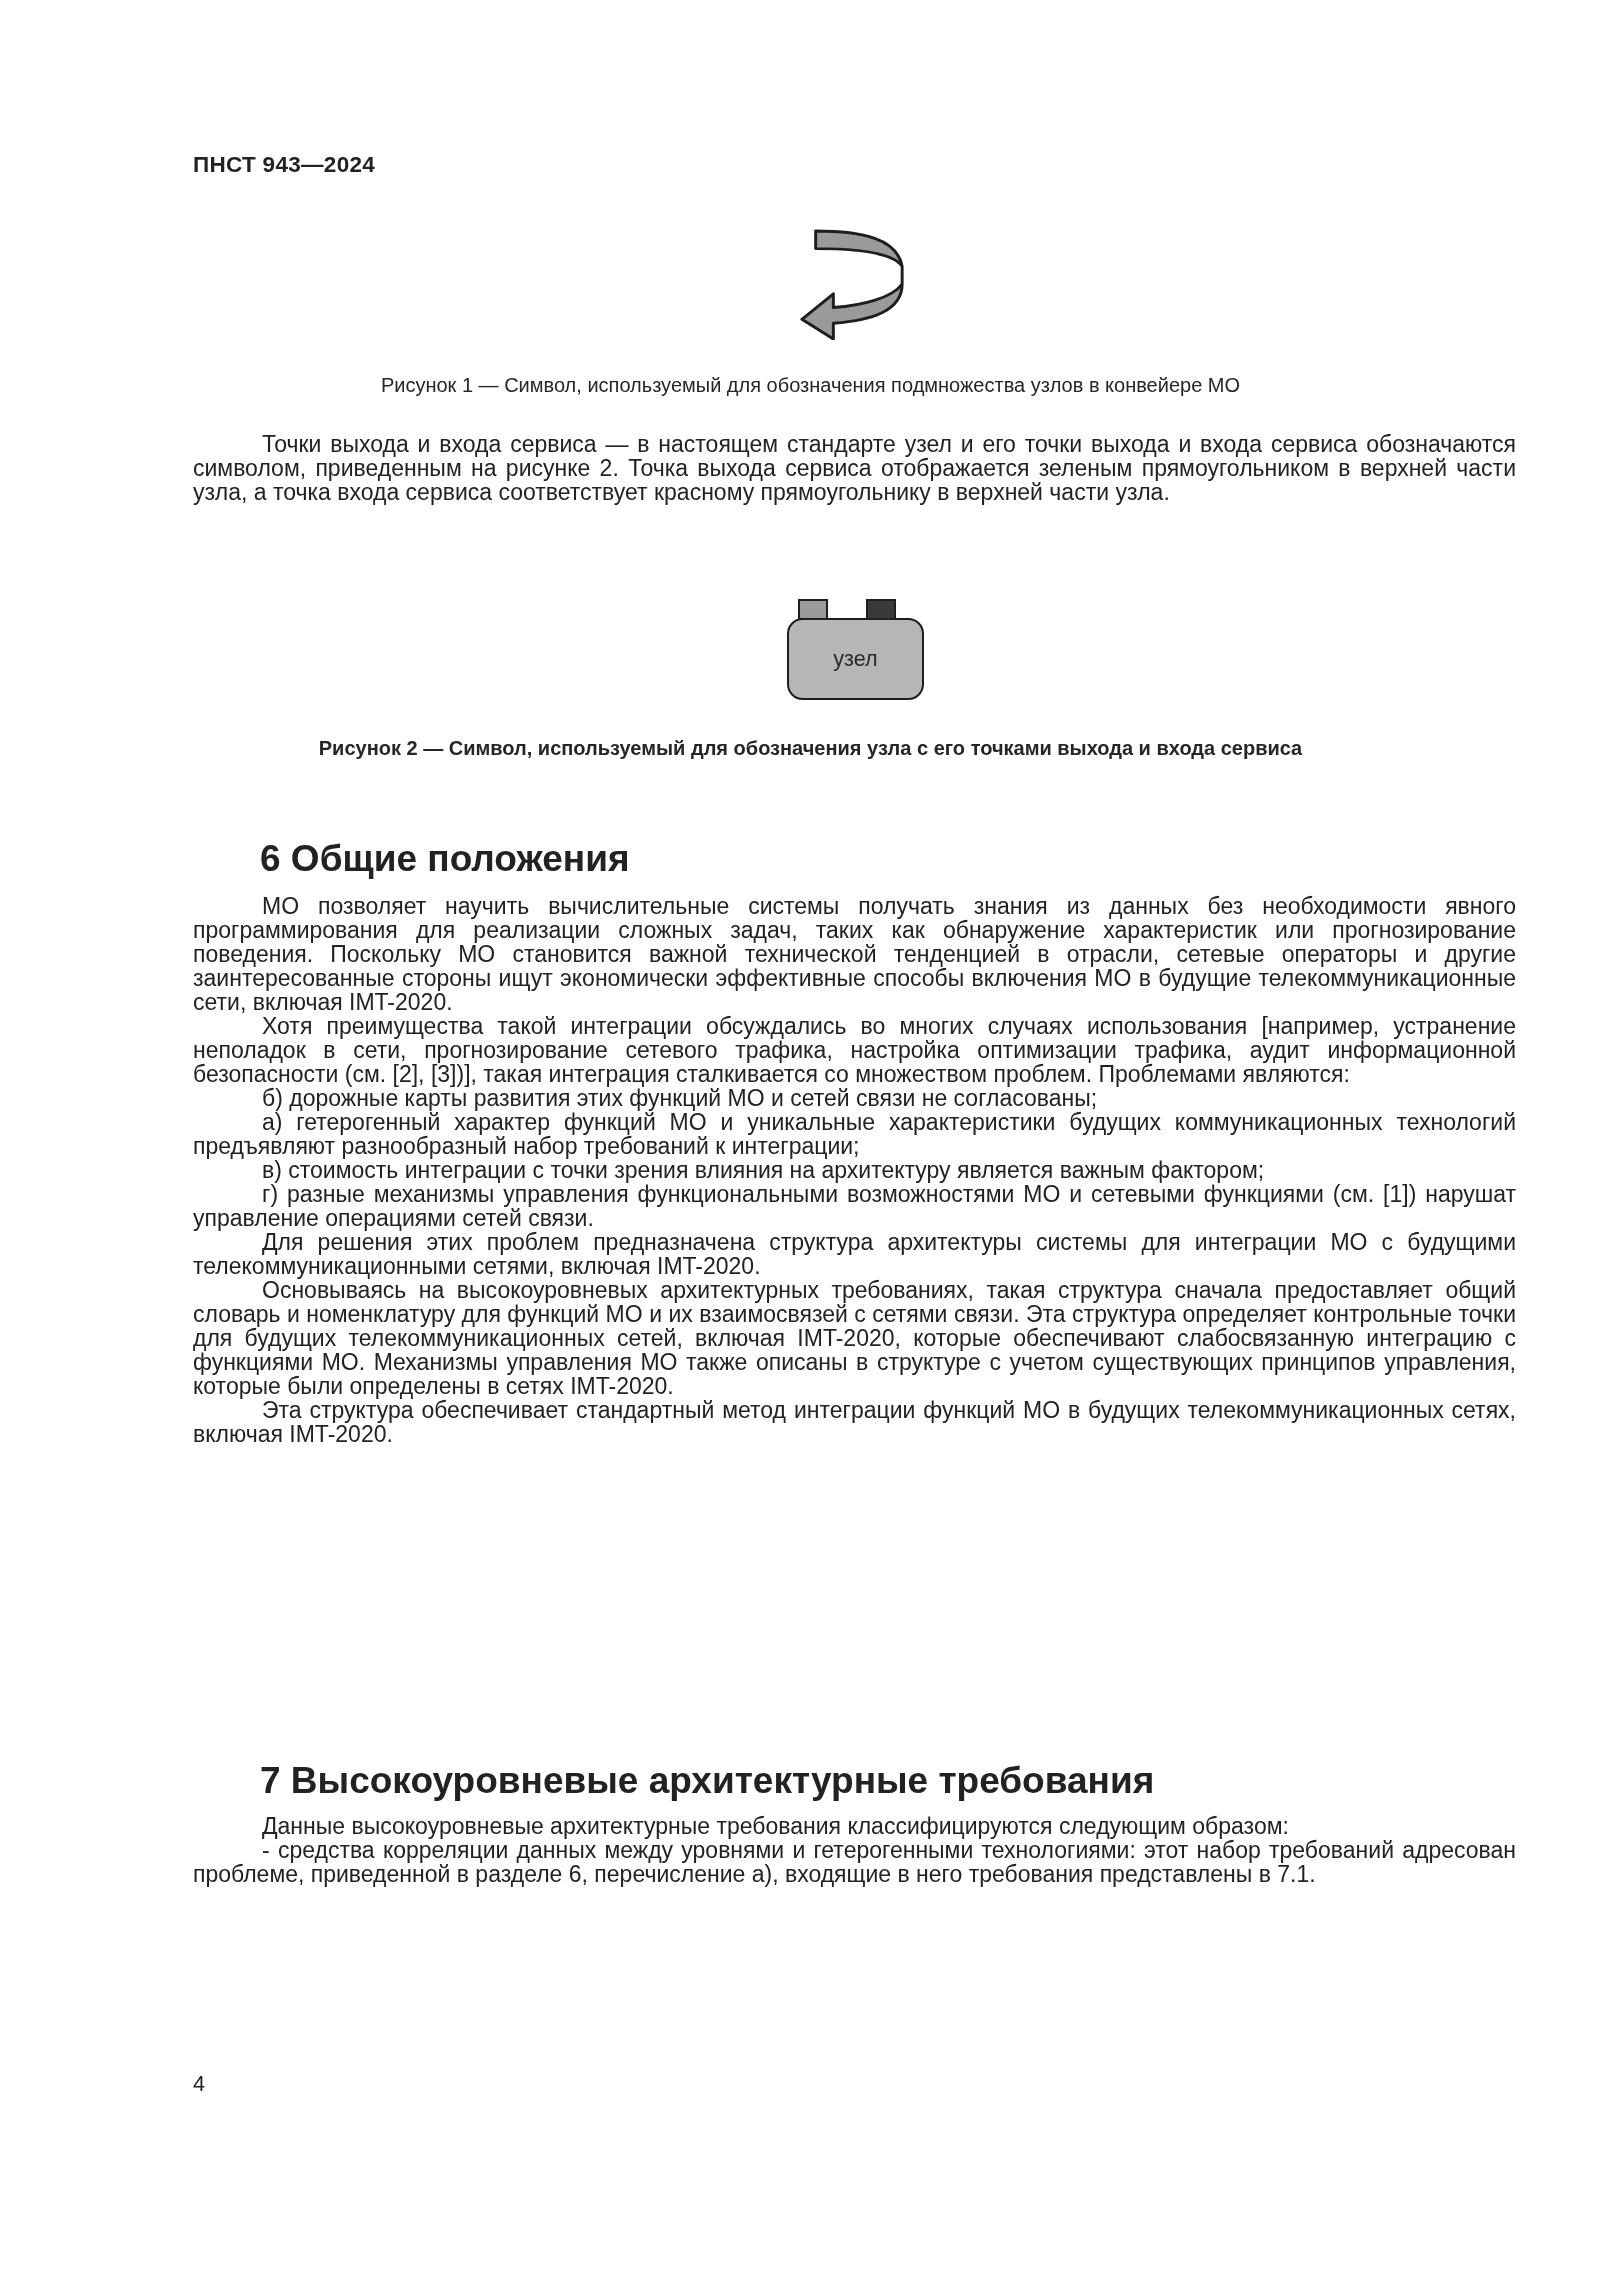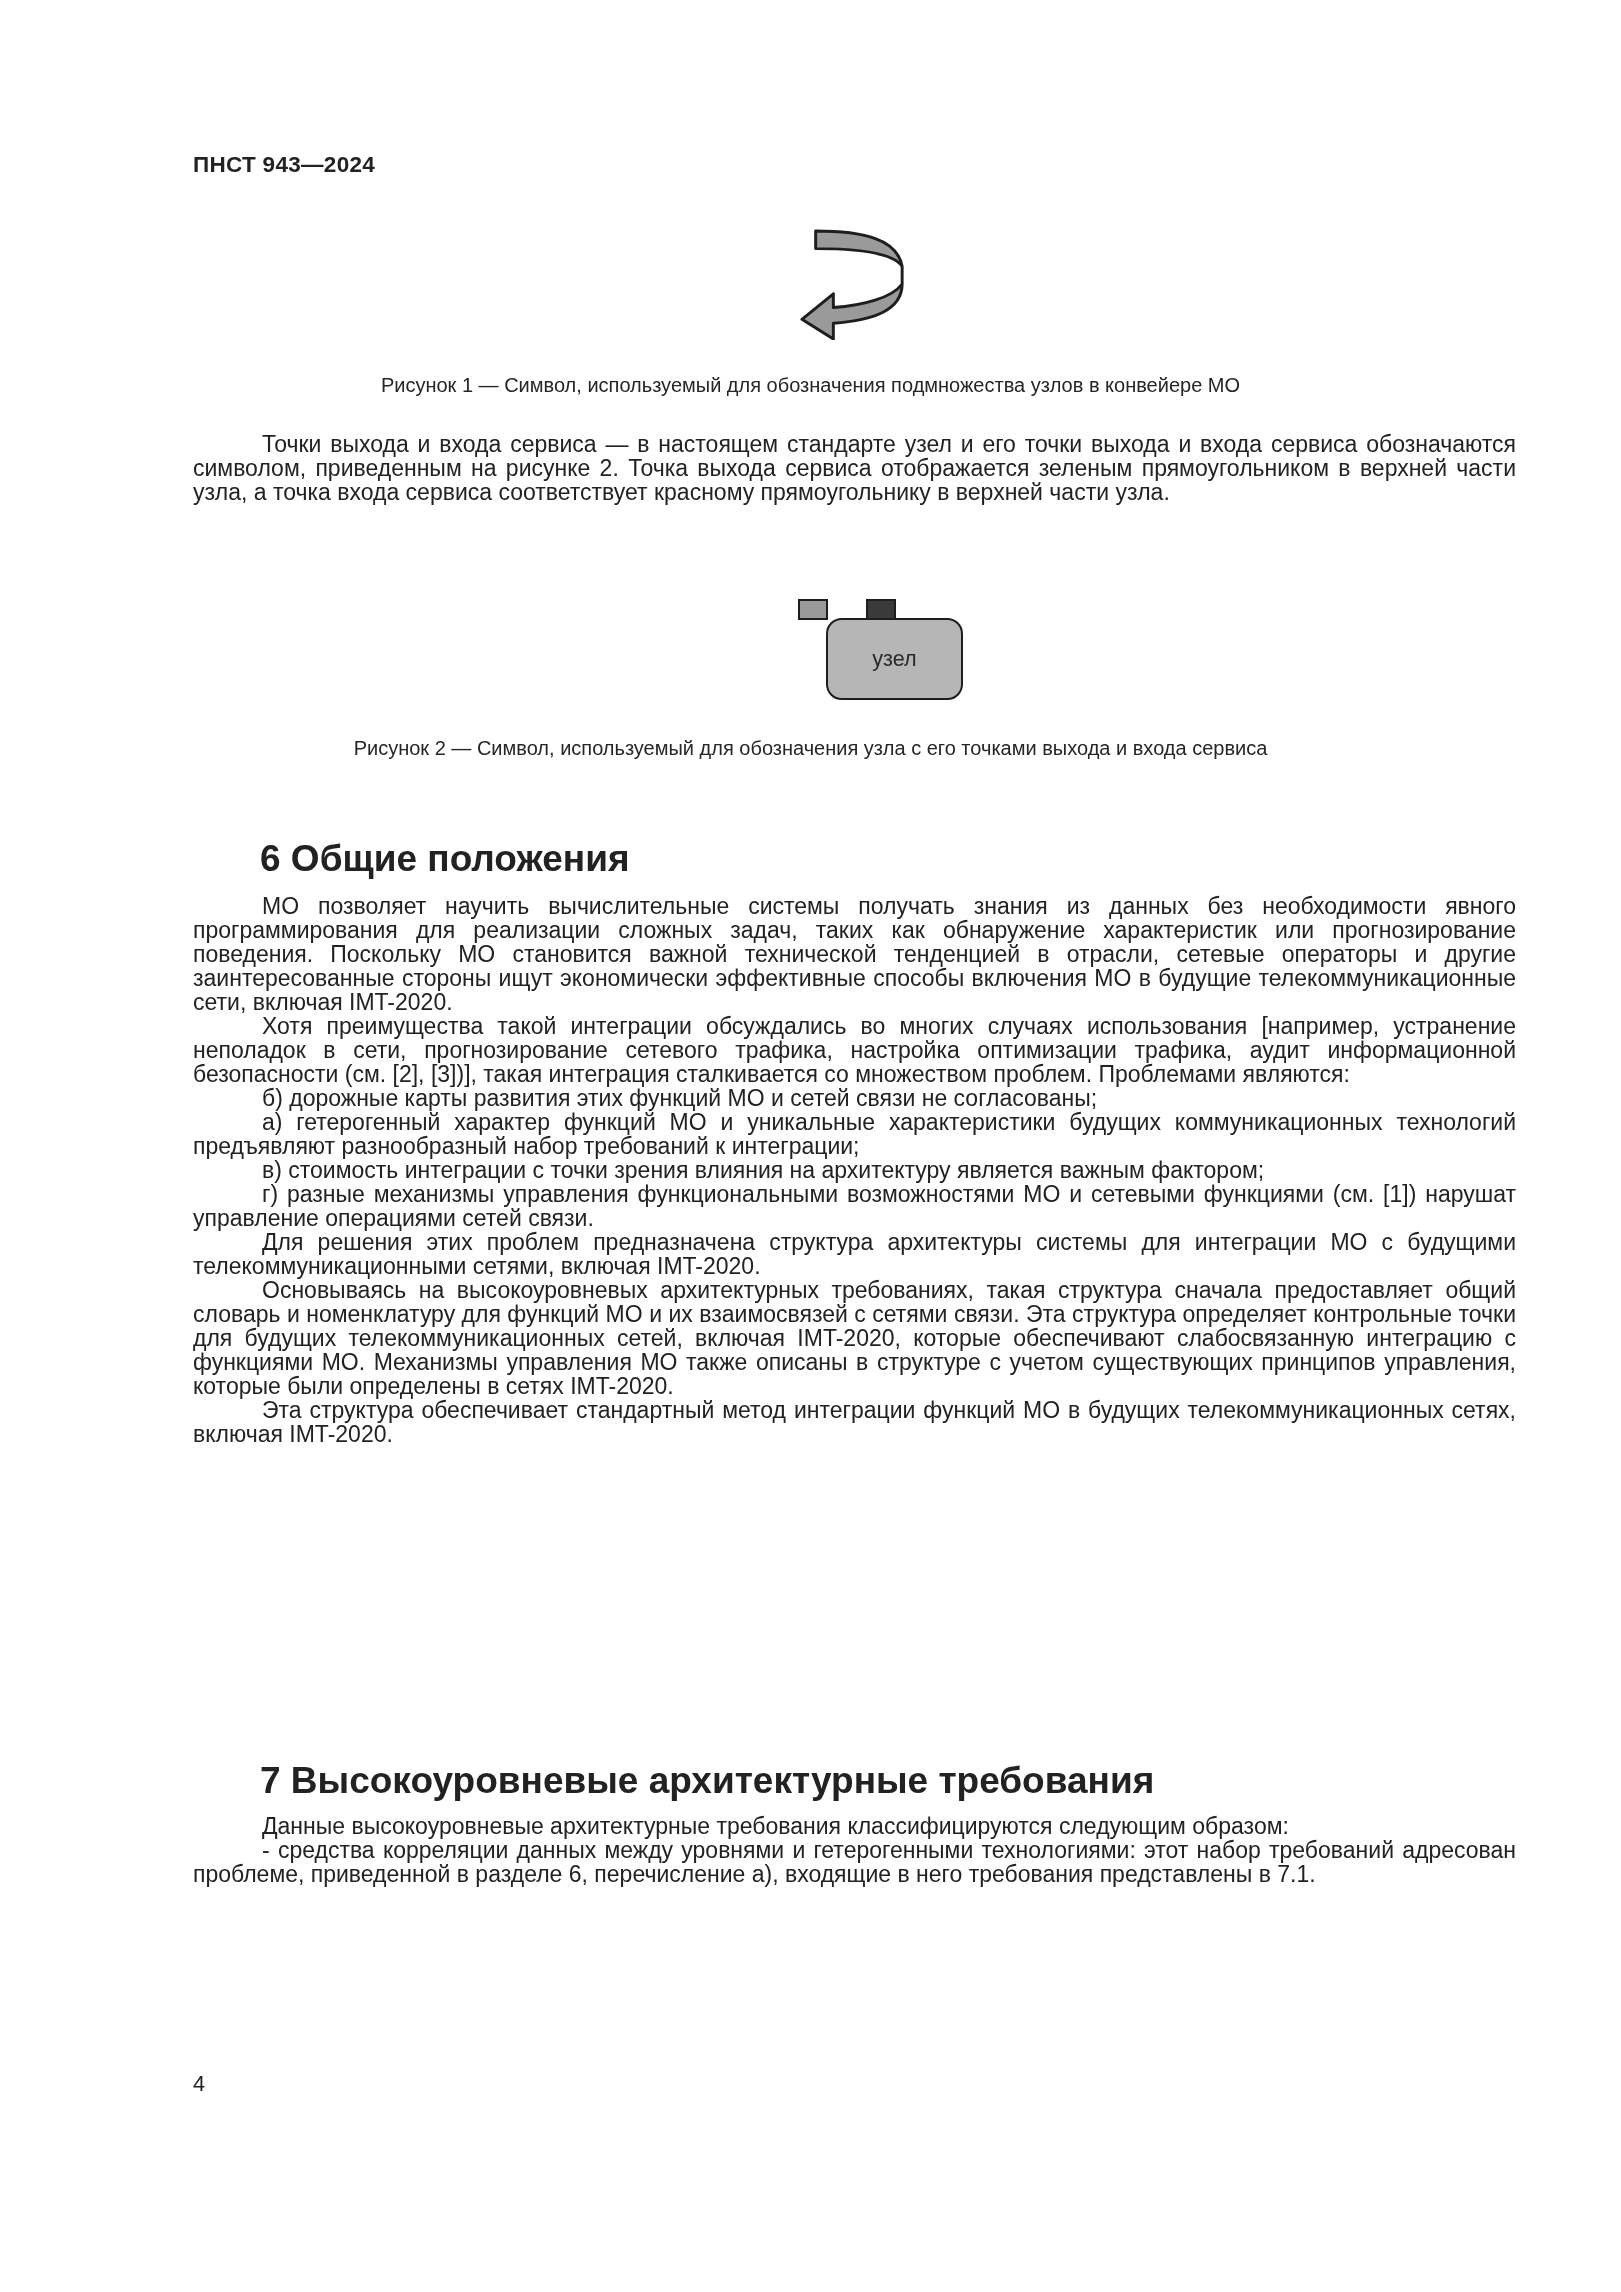--- a/index.html
+++ b/index.html
@@ -12,36 +12,36 @@
       font-size: 22.5px; font-weight: bold; letter-spacing: 0.3px; color: #222;
     }
     .fig1 {
       position: absolute; left: 794px; top: 227px; width: 118px; height: 113px;
     }
     .caption {
       position: absolute; left: 0; width: 1621px; text-align: center;
       font-size: 20px; color: #262626;
     }
     .cap1 { top: 374px; }
-    .cap2 { top: 737px; }
+    .cap2 { top: 737px; font-weight: bold; }
     .text-block {
       position: absolute; left: 193px; width: 1323px;
       font-size: 23px; line-height: 24px; text-align: justify; color: #222;
     }
     .text-block p { margin: 0; text-indent: 69px; }
     .intro { top: 432px; }
     .fig2 { position: absolute; left: 784px; top: 591px; width: 147px; height: 116px; }
     .fig2 .port { position: absolute; top: 7.8px; width: 30px; height: 21.6px; border: 2.9px solid #1e1e1e; box-sizing: border-box; }
     .fig2 .port.out { left: 13.7px; background: #9a9a9a; }
     .fig2 .port.in { left: 82px; background: #3a3a3a; }
     .fig2 .body {
       position: absolute; left: 2.9px; top: 27.4px; width: 137px; height: 82px;
       background: #b6b6b6; border: 2.9px solid #1e1e1e; border-radius: 15.7px; box-sizing: border-box;
       display: flex; align-items: center; justify-content: center;
-      font-size: 21.6px; color: #2a2a2a; margin-left: 39px;
+      font-size: 21.6px; color: #2a2a2a;
     }
     .h2 {
       position: absolute; left: 260px; font-size: 37px; font-weight: bold; color: #222;
     }
     .h6 { top: 838px; }
     .h7 { top: 1760px; }
     .sec6 { top: 894px; }
     .sec7 { top: 1814px; }
     .page-num { position: absolute; left: 193px; top: 2071px; font-size: 21.6px; color: #222; }
   </style>

